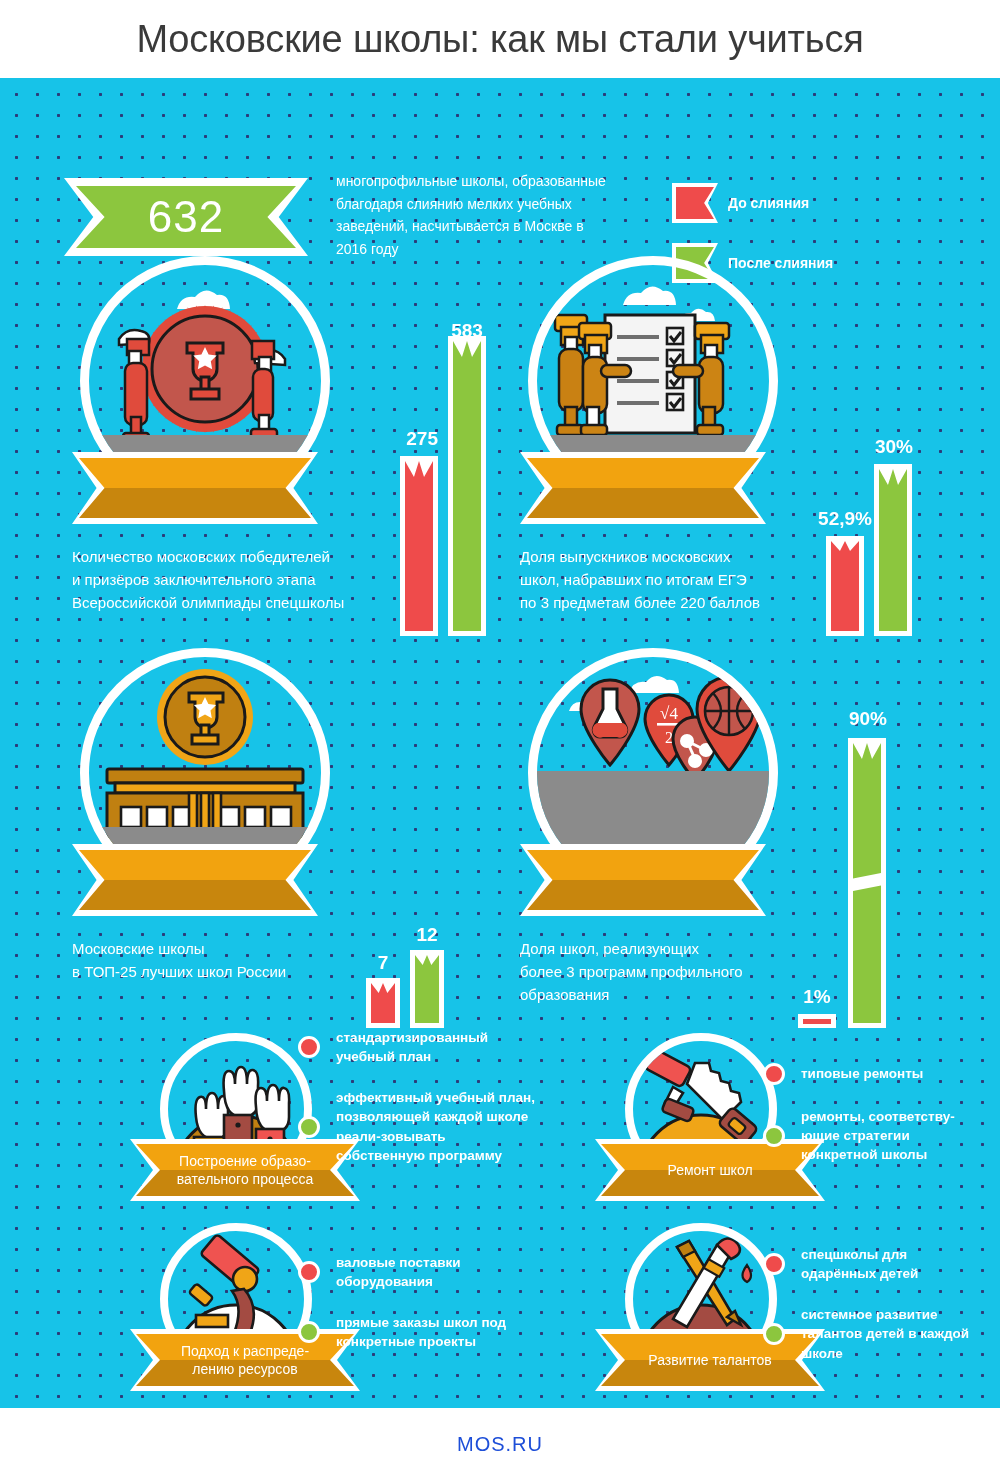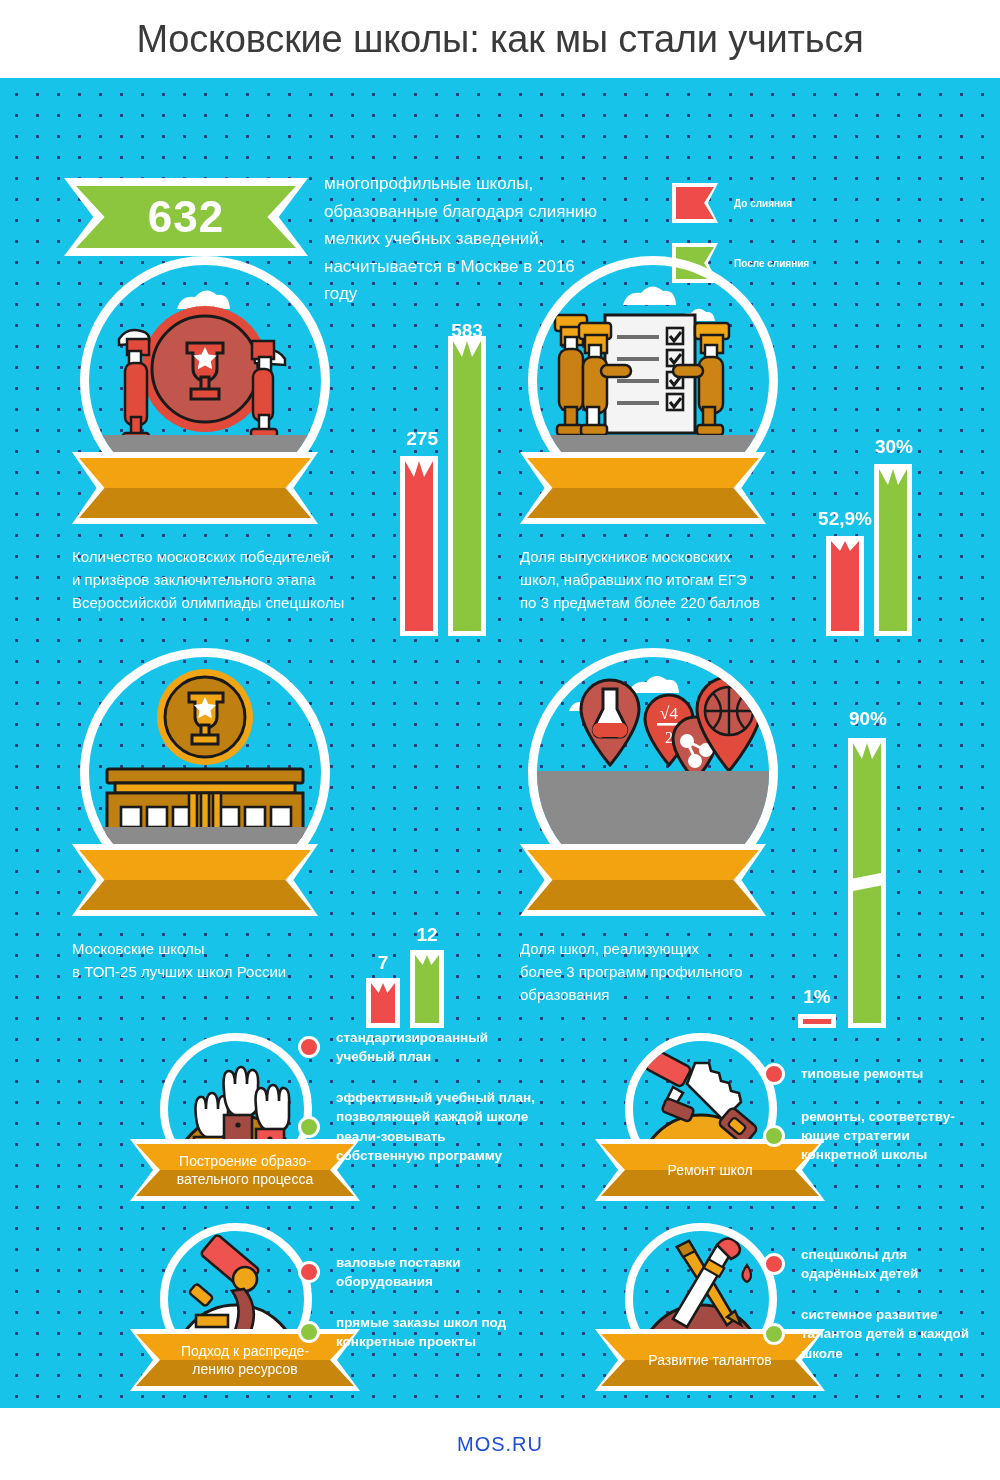--- a/index.html
+++ b/index.html
@@ -61,44 +61,44 @@
     clip-path: polygon(0 0, 100% 0, 88% 50%, 100% 100%, 0 100%, 12% 50%);
   }
   .ribbon-inner {
     position: absolute; left: 76px; top: 108px;
     width: 220px; height: 62px;
     background: #8cc63e;
     clip-path: polygon(0 0, 100% 0, 87% 50%, 100% 100%, 0 100%, 13% 50%);
     display: flex; align-items: center; justify-content: center;
   }
   .ribbon-inner span {
-    color: #ffffff; font-size: 44px; font-weight: 700; letter-spacing: 1px;
+    color: #ffffff; font-size: 44px; font-weight: 400; letter-spacing: 1px;
   }
 
   .hero-text {
-    position: absolute; left: 324px; top: 92px;
+    position: absolute; left: 336px; top: 92px;
     width: 280px;
-    color: #ffffff; font-size: 17px; line-height: 1.62;
+    color: #ffffff; font-size: 14px; line-height: 1.62;
   }
 
   
   .legend { position: absolute; left: 672px; top: 106px; }
   .legend-row { display: flex; align-items: center; height: 38px; margin-bottom: 22px; }
   .flag-wrap {
     width: 46px; height: 40px; background: #ffffff;
     clip-path: polygon(0 0, 100% 0, 78% 50%, 100% 100%, 0 100%);
     display: flex; align-items: center; justify-content: flex-start;
     position: relative;
   }
   .flag-fill {
     position: absolute; left: 4px; top: 4px;
     width: 38px; height: 32px;
     clip-path: polygon(0 0, 100% 0, 74% 50%, 100% 100%, 0 100%);
   }
-  .legend-label { color: #ffffff; font-size: 10px; font-weight: 700; margin-left: 16px; }
+  .legend-label { color: #ffffff; font-size: 14px; font-weight: 700; margin-left: 10px; }
 
   
   .stat { position: absolute; }
   .globe {
     position: absolute;
     width: 250px; height: 250px;
     border-radius: 50%;
     border: 9px solid #ffffff;
     overflow: hidden;
     background: transparent;

